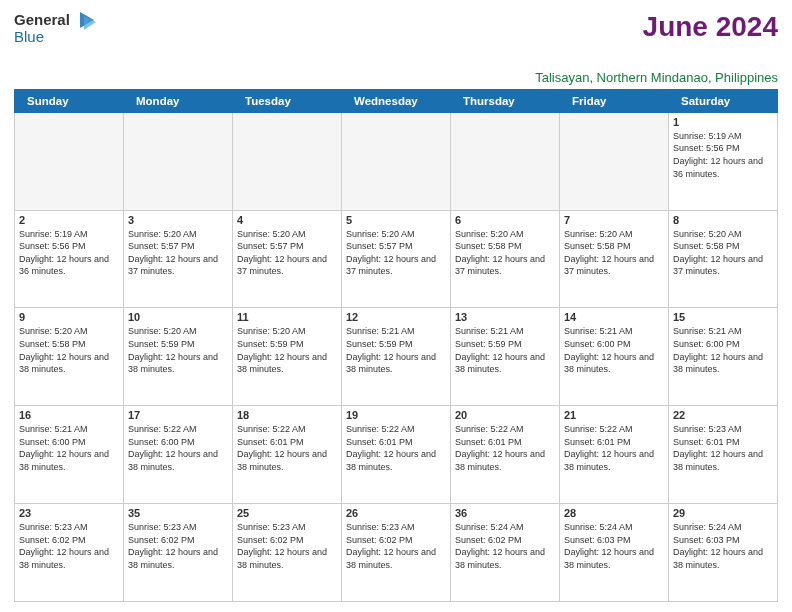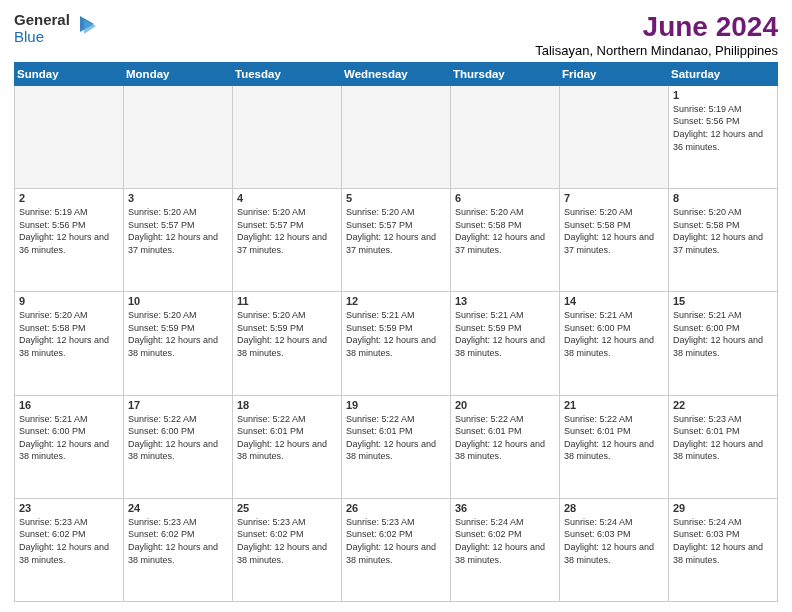--- a/index.html
+++ b/index.html
@@ -18,49 +18,49 @@
       flex-direction: column;
     }
     .header {
       display: flex;
       align-items: flex-start;
       justify-content: space-between;
       margin-bottom: 4px;
     }
     .logo {
       display: flex;
-      align-items: center;
       gap: 4px;
     }
     .title-block {
       text-align: right;
     }
     .month-year {
       font-size: 28px;
       font-weight: bold;
       color: #701a75;
       line-height: 1.1;
     }
     .location {
       font-size: 13px;
-      color: #000000;
+      color: #15803d;
+      margin-top: 27px;
     }
     .calendar {
       flex: 1;
       border: 1px solid #ccc;
       border-collapse: collapse;
       width: 100%;
       table-layout: fixed;
     }
     .calendar th {
       background-color: #1a6faf;
       color: #fff;
       font-size: 11.5px;
       font-weight: bold;
-      padding: 5px 2px;
+      padding: 5px 12px;
       text-align: left;
       border: 1px solid #1a6faf;
     }
     .calendar td {
       vertical-align: top;
       border: 1px solid #ccc;
       padding: 3px 4px;
       font-size: 9.5px;
       color: #333;
       background: #fff;
@@ -313,21 +313,21 @@
         <tr>
           <td>
         <span class="day-num">23</span>
         <div class="day-info">
           Sunrise: 5:23 AM<br>
           Sunset: 6:02 PM<br>
           Daylight: 12 hours and 38 minutes.
         </div>
       </td>
           <td>
-        <span class="day-num">24</span>
+        <span class="day-num">35</span>
         <div class="day-info">
           Sunrise: 5:23 AM<br>
           Sunset: 6:02 PM<br>
           Daylight: 12 hours and 38 minutes.
         </div>
       </td>
           <td>
         <span class="day-num">25</span>
         <div class="day-info">
           Sunrise: 5:23 AM<br>

